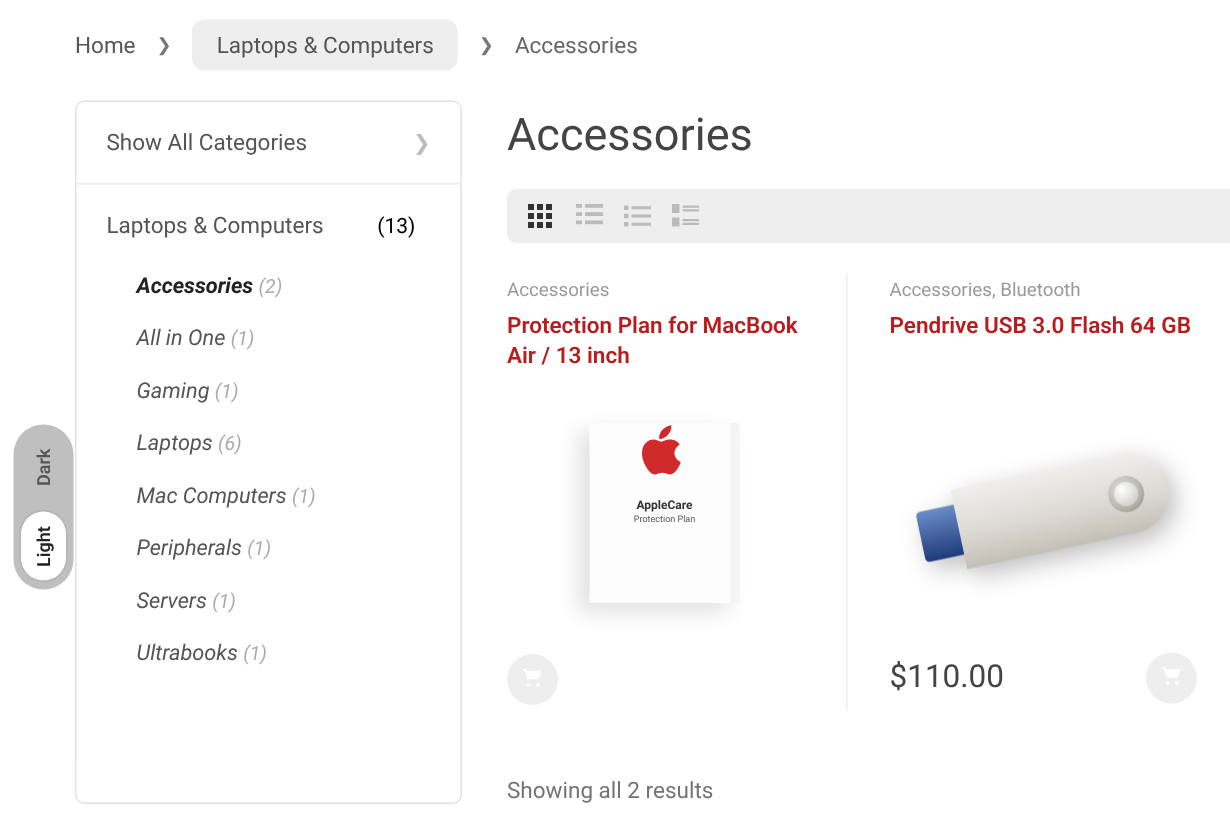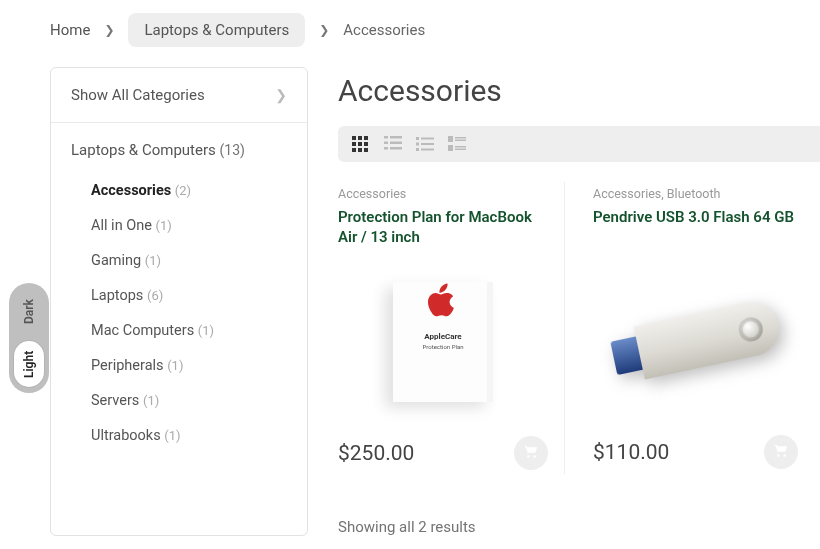--- a/index.html
+++ b/index.html
@@ -55,22 +55,22 @@
     font-size: 15px;
     color: #555;
     cursor: pointer;
   }
   .show-all .chev { color: #bbb; font-size: 14px; }
   .parent-cat {
     padding: 18px 20px 8px 20px;
     font-size: 15px;
     color: #555;
   }
-  .parent-cat .count { color: #737373; font-size: 14px; }
-  .subcats { list-style: none; padding: 6px 0 14px 0; }
+  .parent-cat .count { color: #000000; font-size: 14px; margin-left: 32px; }
+  .subcats { list-style: none; padding: 6px 0 14px 0; font-style: italic; }
   .subcats li {
     padding: 9px 20px 9px 40px;
     font-size: 14.5px;
     color: #555;
     cursor: pointer;
   }
   .subcats li.active { font-weight: 700; color: #222; }
   .subcats li .count { color: #aaa; font-size: 13px; font-weight: 400; }
 
   
@@ -108,21 +108,21 @@
     padding: 4px 0;
     position: relative;
   }
   .product + .product { border-left: 1px solid #eee; padding-left: 28px; width: 234px; }
   .prod-cat {
     font-size: 12.5px;
     color: #999;
     margin-bottom: 6px;
   }
   .prod-title {
-    color: #14532d;
+    color: #b91c1c;
     font-size: 15px;
     font-weight: 600;
     line-height: 1.35;
     margin-bottom: 14px;
     min-height: 40px;
   }
   .prod-img {
     height: 160px;
     display: flex;
     align-items: center;
@@ -345,21 +345,20 @@
             <span class="apple-logo">
               <svg viewBox="0 0 24 28">
                   <path fill="currentColor" d="M16.6 14.5c0-3 2.4-4.4 2.5-4.5-1.4-2-3.5-2.3-4.2-2.3-1.8-.2-3.5 1-4.4 1s-2.3-1-3.8-1C4.7 7.7 1.5 9.6 1.5 14c0 1.3.2 2.6.7 3.9.6 1.8 2.9 6.2 5.2 6.1 1.2 0 2-0.8 3.6-0.8s2.2.8 3.6.8c2.4 0 4.4-4 5-5.8-3.2-1.5-3-4.6-3-4.7zM13.7 5.4c1-1.2 1.7-2.9 1.5-4.4-1.5.1-3.2 1-4.2 2.2-.9 1-1.7 2.7-1.5 4.3 1.6.1 3.2-.9 4.2-2.1z"></path>
                 </svg>
             </span>
             <div class="applecare-label">AppleCare</div>
             <div class="applecare-sub">Protection Plan</div>
           </div>
         </div>
         <div class="prod-footer">
-          <div class="price">$250.00</div>
           <button class="cart-btn">
             <span>
               <svg viewBox="0 0 24 24">
                   <path fill="currentColor" d="M7 18a2 2 0 1 0 0 4 2 2 0 0 0 0-4zm10 0a2 2 0 1 0 0 4 2 2 0 0 0 0-4zM7.2 14h9.4a2 2 0 0 0 1.9-1.4L21 5H5.2l-.4-2H1v2h2l3 10a2 2 0 0 0 1.2-1z"></path>
                 </svg>
             </span>
           </button>
         </div>
       </div>
 

